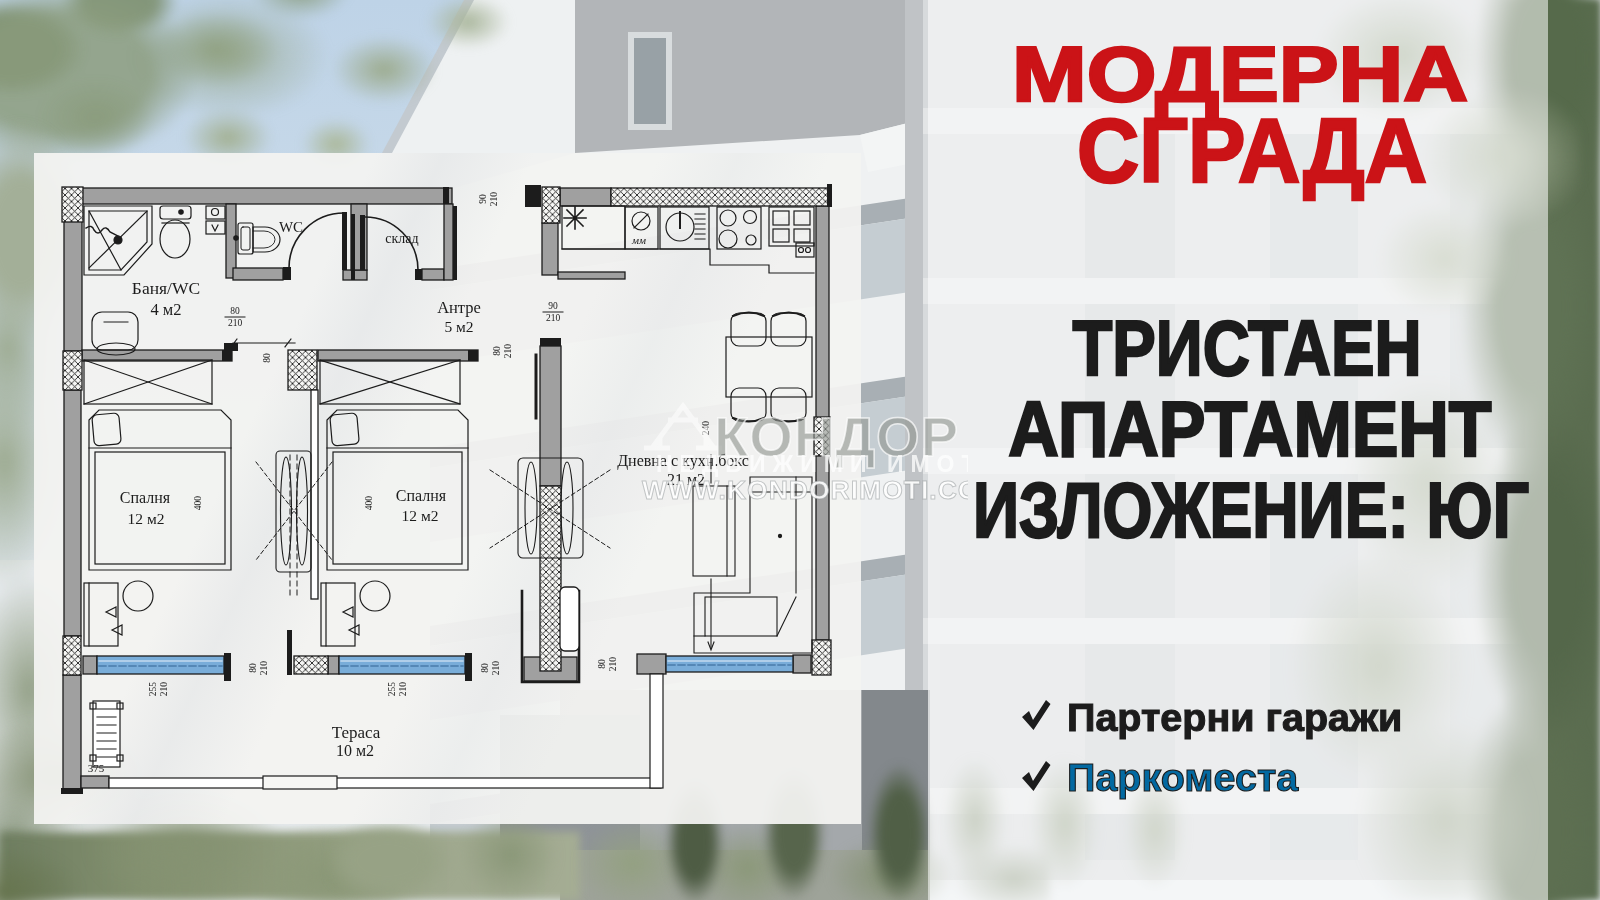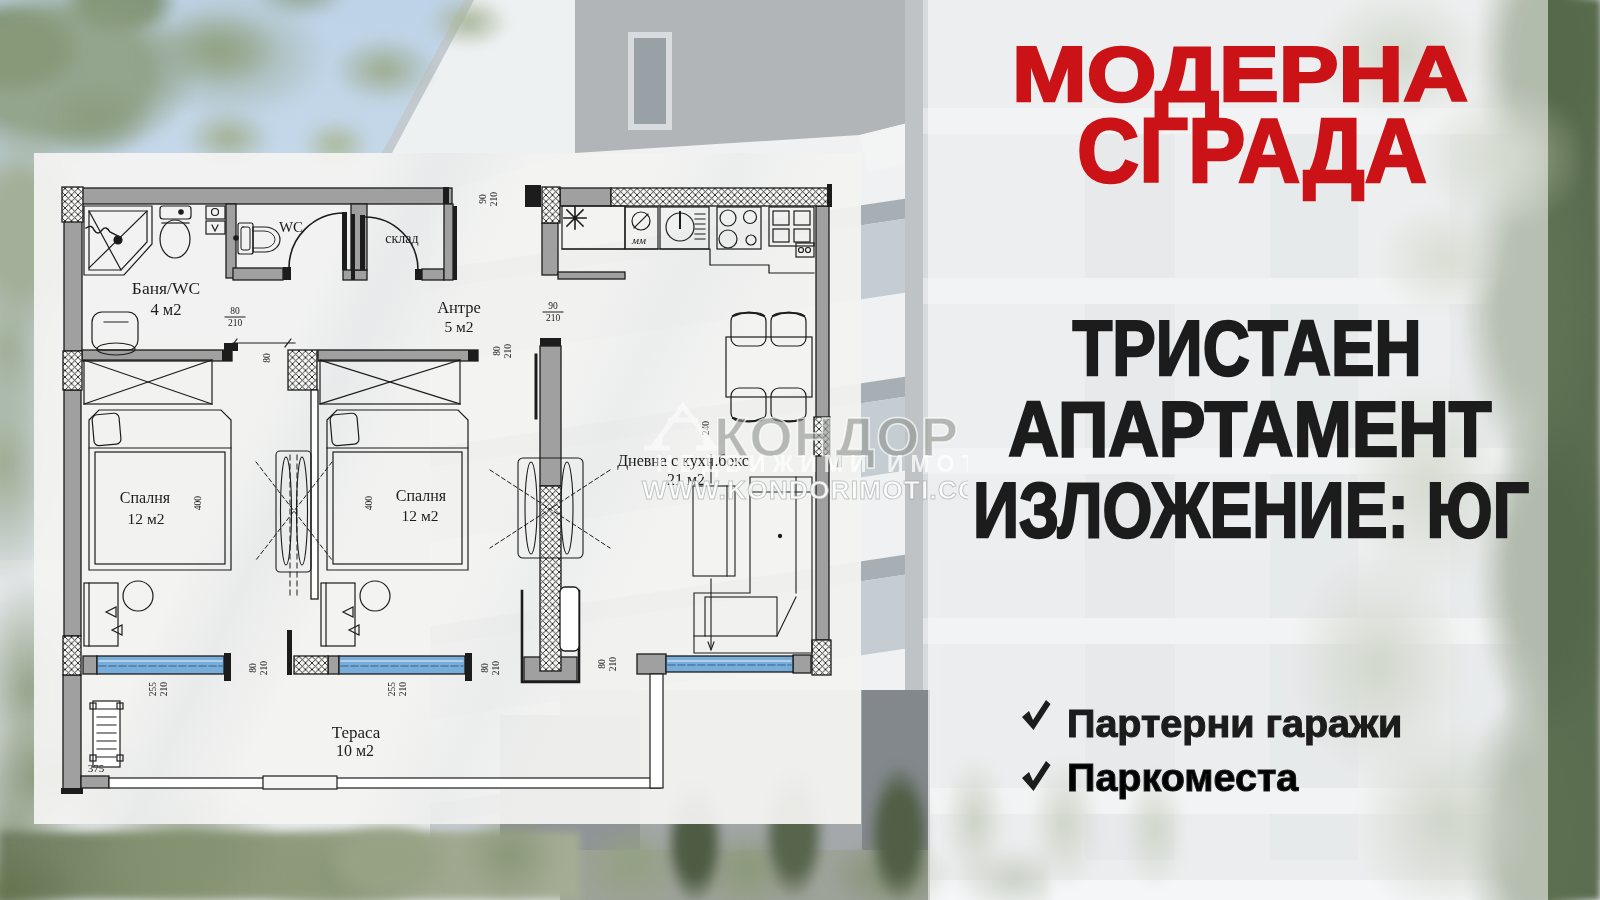--- a/index.html
+++ b/index.html
@@ -464,20 +464,20 @@
 <div class="abs" style="left:937px;top:309px;width:620px;text-align:center;color:#1c1c1c;font-weight:bold;
      font-size:78px;line-height:78px;white-space:nowrap;transform:scaleX(0.836);-webkit-text-stroke:2.4px #1c1c1c;">ТРИСТАЕН</div>
 <div class="abs" style="left:940px;top:390px;width:620px;text-align:center;color:#1c1c1c;font-weight:bold;
      font-size:78px;line-height:78px;white-space:nowrap;transform:scaleX(0.897);-webkit-text-stroke:2.4px #1c1c1c;">АПАРТАМЕНТ</div>
 <div class="abs" style="left:851px;top:471px;width:800px;text-align:center;color:#1c1c1c;font-weight:bold;
      font-size:78px;line-height:78px;white-space:nowrap;transform:scaleX(0.822);-webkit-text-stroke:2.4px #1c1c1c;">ИЗЛОЖЕНИЕ: ЮГ</div>
 <div class="abs" style="left:1020px;top:694px;width:560px;height:40px;color:#1c1c1c;">
   <svg class="abs" style="left:0;top:4px;" width="32" height="34" viewBox="0 0 32 34">
     <path d="M2 19 L9 13 L13 22 L26 2 L30.5 6 L13.5 32 Z" fill="#1c1c1c"></path>
     </svg>
-  <span class="abs" style="left:47px;top:7px;font-weight:bold;font-size:39.5px;white-space:nowrap;-webkit-text-stroke:1.1px #1c1c1c;">Партерни гаражи</span>
+  <span class="abs" style="left:47px;top:1px;font-weight:bold;font-size:39.5px;white-space:nowrap;-webkit-text-stroke:1.1px #1c1c1c;">Партерни гаражи</span>
 </div>
-<div class="abs" style="left:1020px;top:755px;width:560px;height:40px;color:#000000;">
+<div class="abs" style="left:1020px;top:755px;width:560px;height:40px;color:#0369a1;">
   <svg class="abs" style="left:0;top:4px;" width="32" height="34" viewBox="0 0 32 34">
     <path d="M2 19 L9 13 L13 22 L26 2 L30.5 6 L13.5 32 Z" fill="#1c1c1c"></path>
     </svg>
   <span class="abs" style="left:47px;top:0;font-weight:bold;font-size:39.5px;white-space:nowrap;-webkit-text-stroke:1.1px #1c1c1c;">Паркоместа</span>
 </div>
 
 </body></html>

